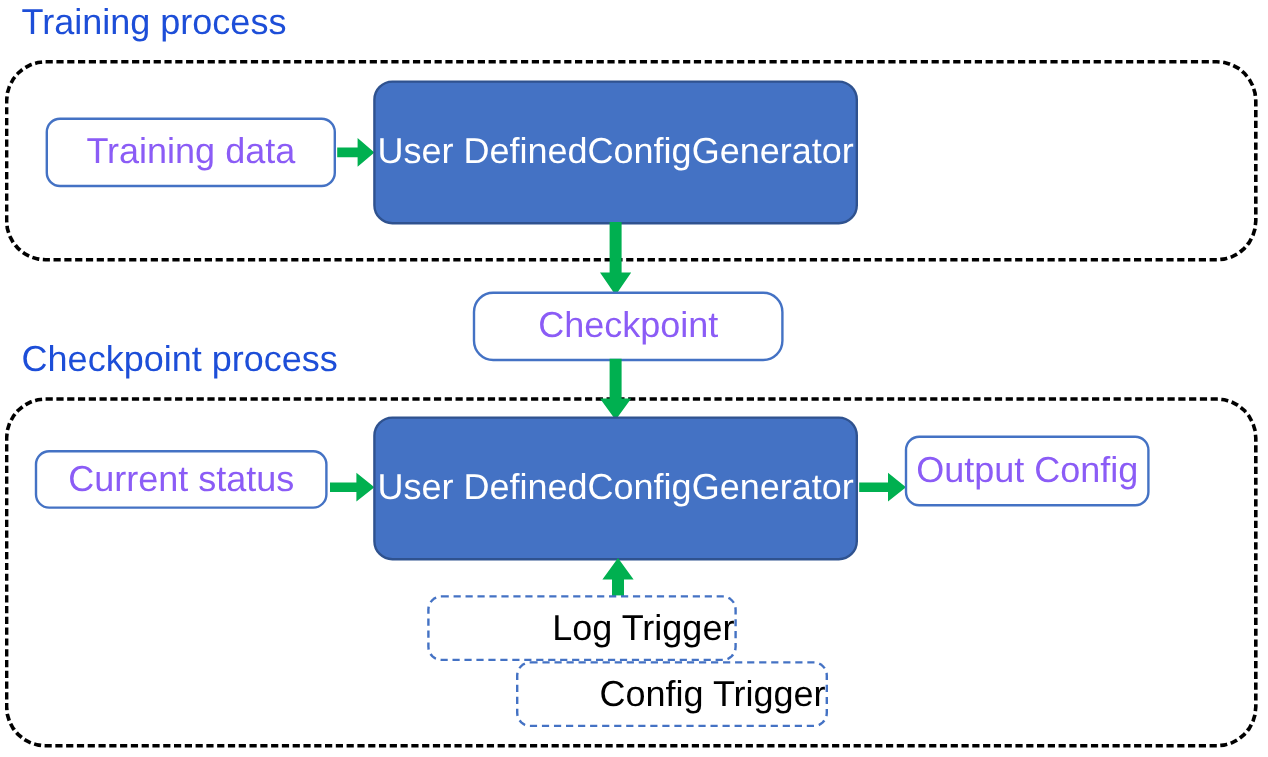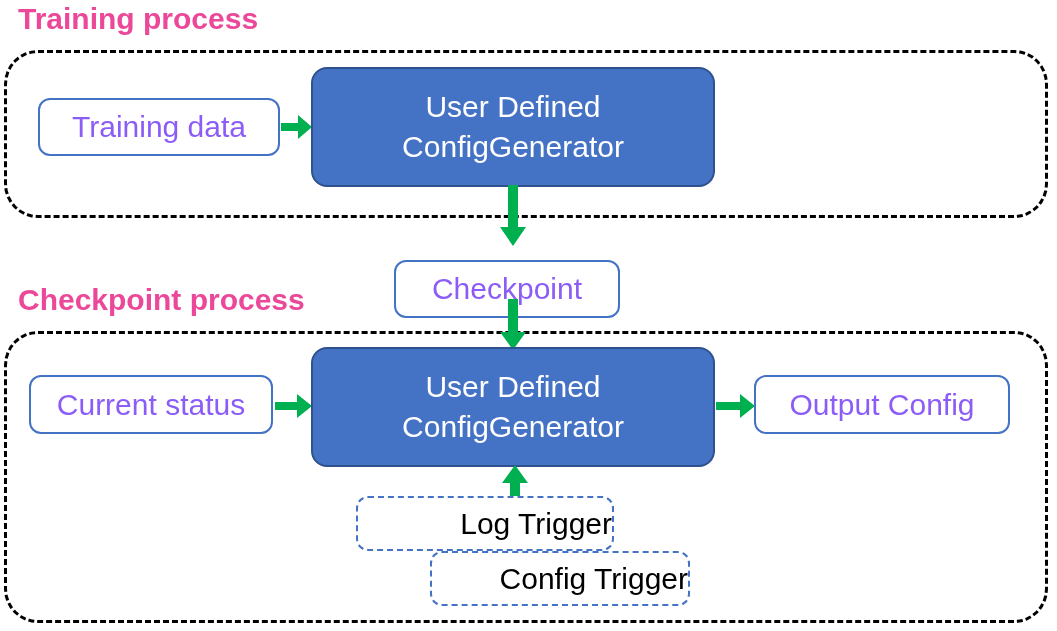--- a/index.html
+++ b/index.html
@@ -17,24 +17,23 @@
     height: 631px;
     background: #ffffff;
     overflow: hidden;
   }
 
   
   .section-title {
     position: absolute;
     font-size: 30px;
     line-height: 34px;
-    color: #ec4899;
+    color: #1d4ed8;
     white-space: nowrap;
     letter-spacing: 0px;
-    font-weight: bold;
   }
   #title-training { left: 18px; top: 2px; }
   #title-inference { left: 18px; top: 283px; }
 
   
   .process-box {
     position: absolute;
     border: 3px dashed #000000;
     border-radius: 34px;
     box-sizing: border-box;
@@ -53,33 +52,33 @@
     display: flex;
     align-items: center;
     justify-content: center;
     color: #8b5cf6;
     font-size: 30px;
     line-height: 34px;
     white-space: nowrap;
   }
 
   #node-training-data { left: 38px;  top: 98px;  width: 242px; height: 58px; }
-  #node-checkpoint    { left: 394px; top: 260px; width: 226px; height: 58px; }
-  #node-current-status{ left: 29px;  top: 375px; width: 244px; height: 59px; }
-  #node-output-config { left: 754px; top: 375px; width: 256px; height: 59px; }
+  #node-checkpoint    { left: 394px; top: 243px; width: 259px; height: 58px; border-radius: 17px; }
+  #node-current-status{ left: 29px;  top: 375px; width: 244px; height: 49px; }
+  #node-output-config { left: 754px; top: 363px; width: 204px; height: 59px; }
 
   
   .node-filled {
     position: absolute;
     box-sizing: border-box;
     background: #4472C4;
     border: 2px solid #2F528F;
     border-radius: 16px;
     display: flex;
-    flex-direction: column;
+    flex-direction: row;
     align-items: center;
     justify-content: center;
     color: #ffffff;
     font-size: 30px;
     line-height: 40px;
     white-space: nowrap;
   }
   #node-udcg-train { left: 311px; top: 67px;  width: 404px; height: 120px; }
   #node-udcg-infer { left: 311px; top: 347px; width: 404px; height: 120px; }
 

